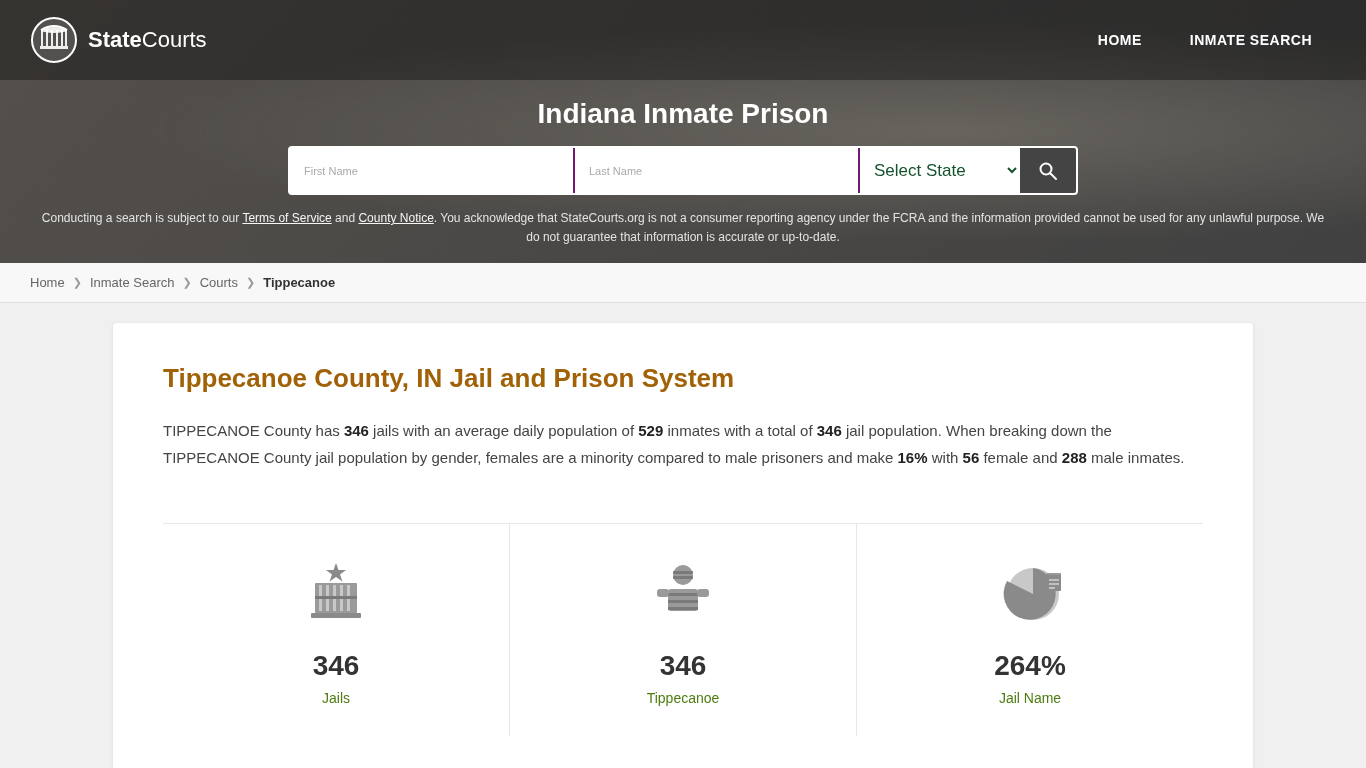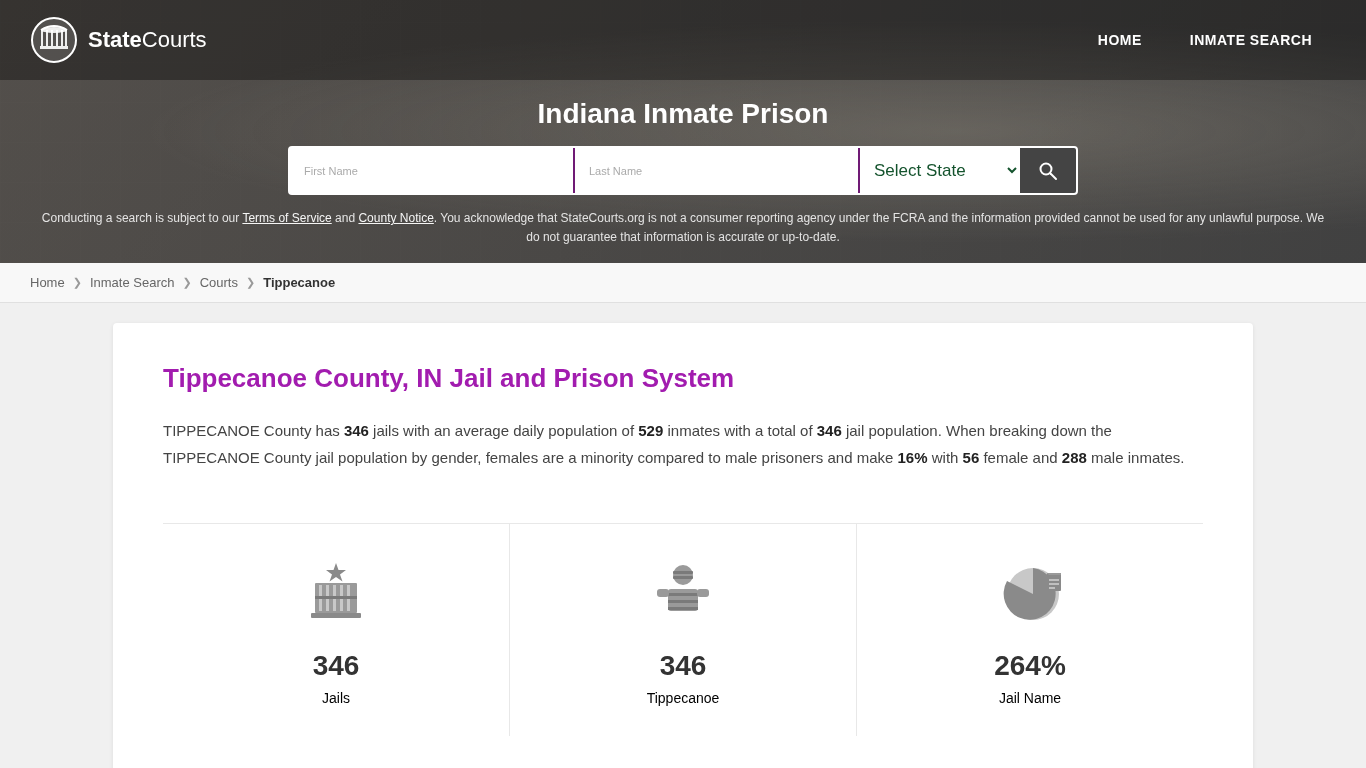--- a/index.html
+++ b/index.html
@@ -170,21 +170,21 @@
     }
     .content-card {
       background: white;
       border-radius: 4px;
       padding: 40px 50px;
       box-shadow: 0 1px 4px rgba(0,0,0,0.08);
     }
     .county-title {
       font-size: 26px;
       font-weight: 700;
-      color: #a21caf;
+      color: #a16207;
       margin-bottom: 24px;
     }
     .county-description {
       font-size: 15px;
       line-height: 1.75;
       color: #444;
       margin-bottom: 52px;
     }
     .county-description strong { font-weight: 700; color: #222; }
 
@@ -211,21 +211,21 @@
       margin-bottom: 16px;
     }
     .stat-number {
       font-size: 28px;
       font-weight: 700;
       color: #333;
       margin-bottom: 8px;
     }
     .stat-label {
       font-size: 14px;
-      color: #000000;
+      color: #4d7c0f;
     }
   </style>
 </head>
 <body>
 
 <div class="hero">
   <div class="hero-bg"></div>
 
   <nav class="navbar">
     <a class="logo-area" href="#">

